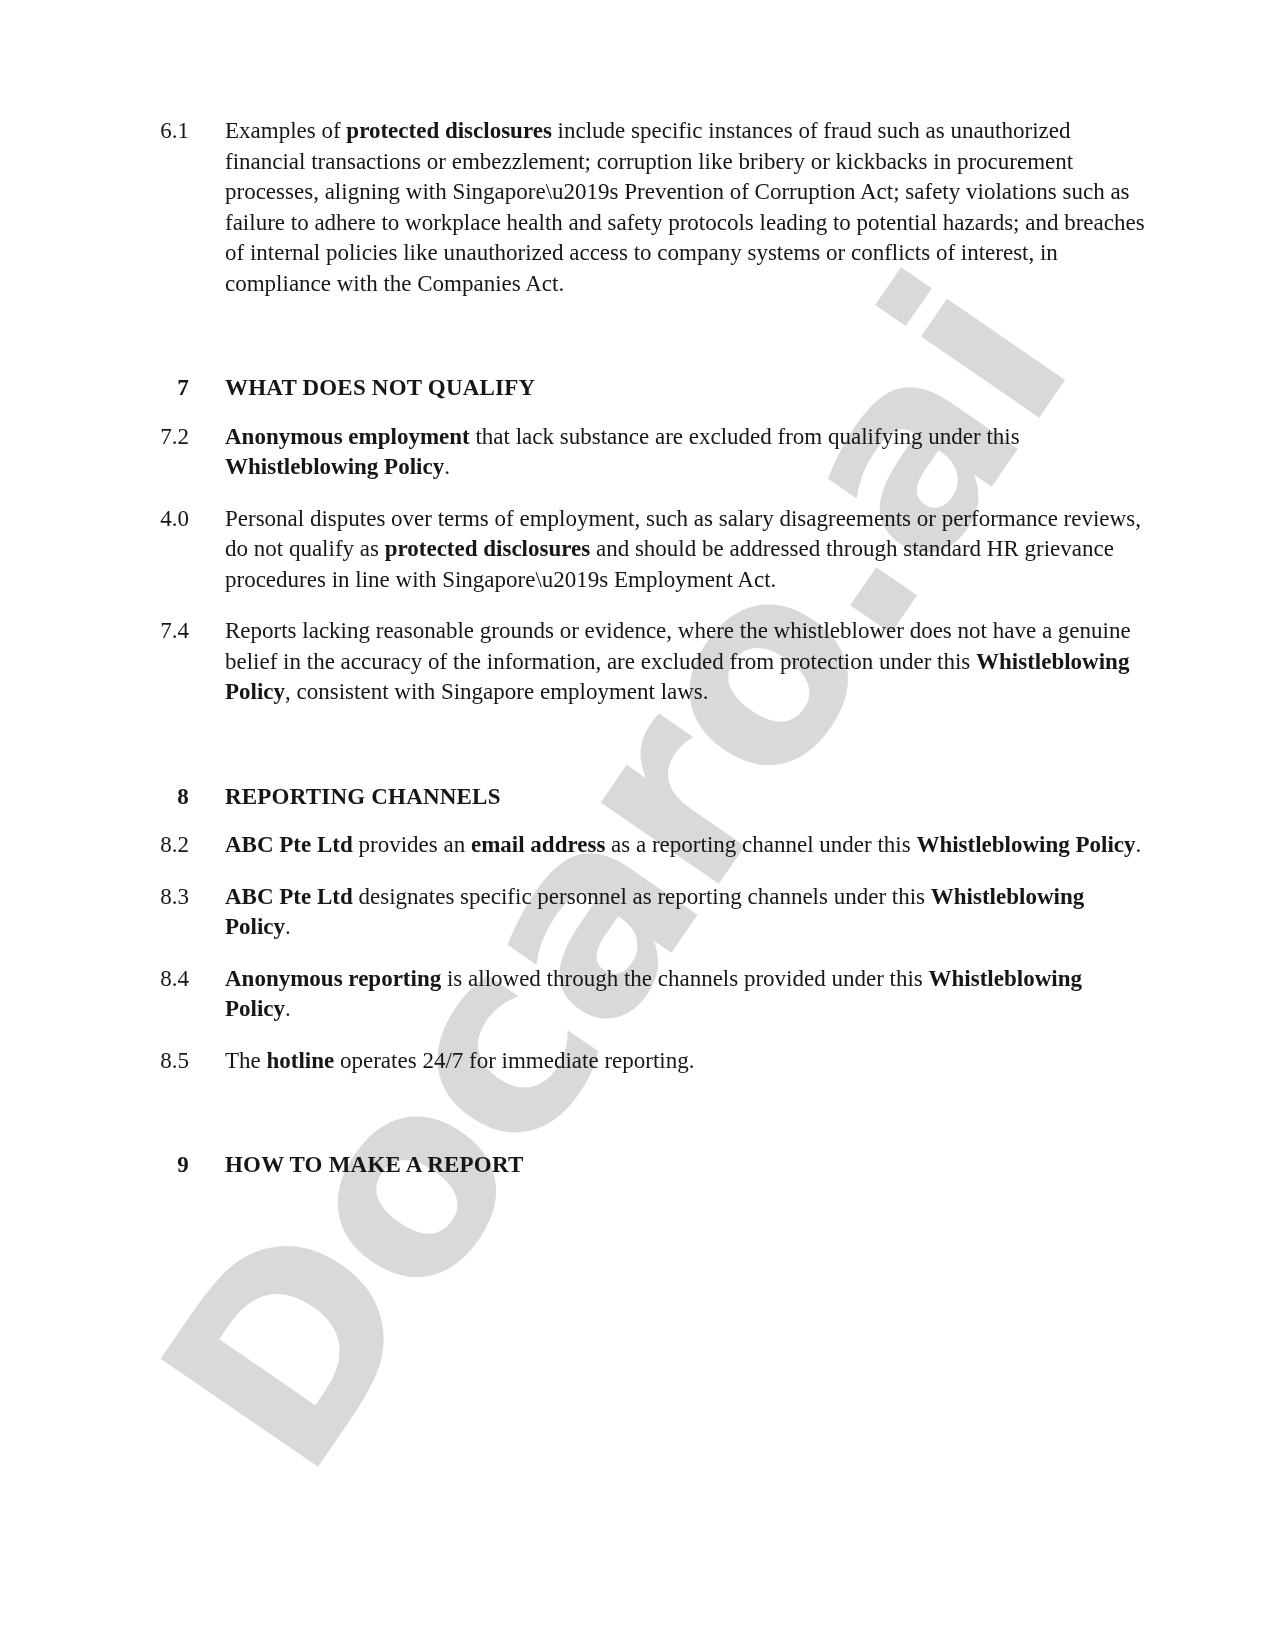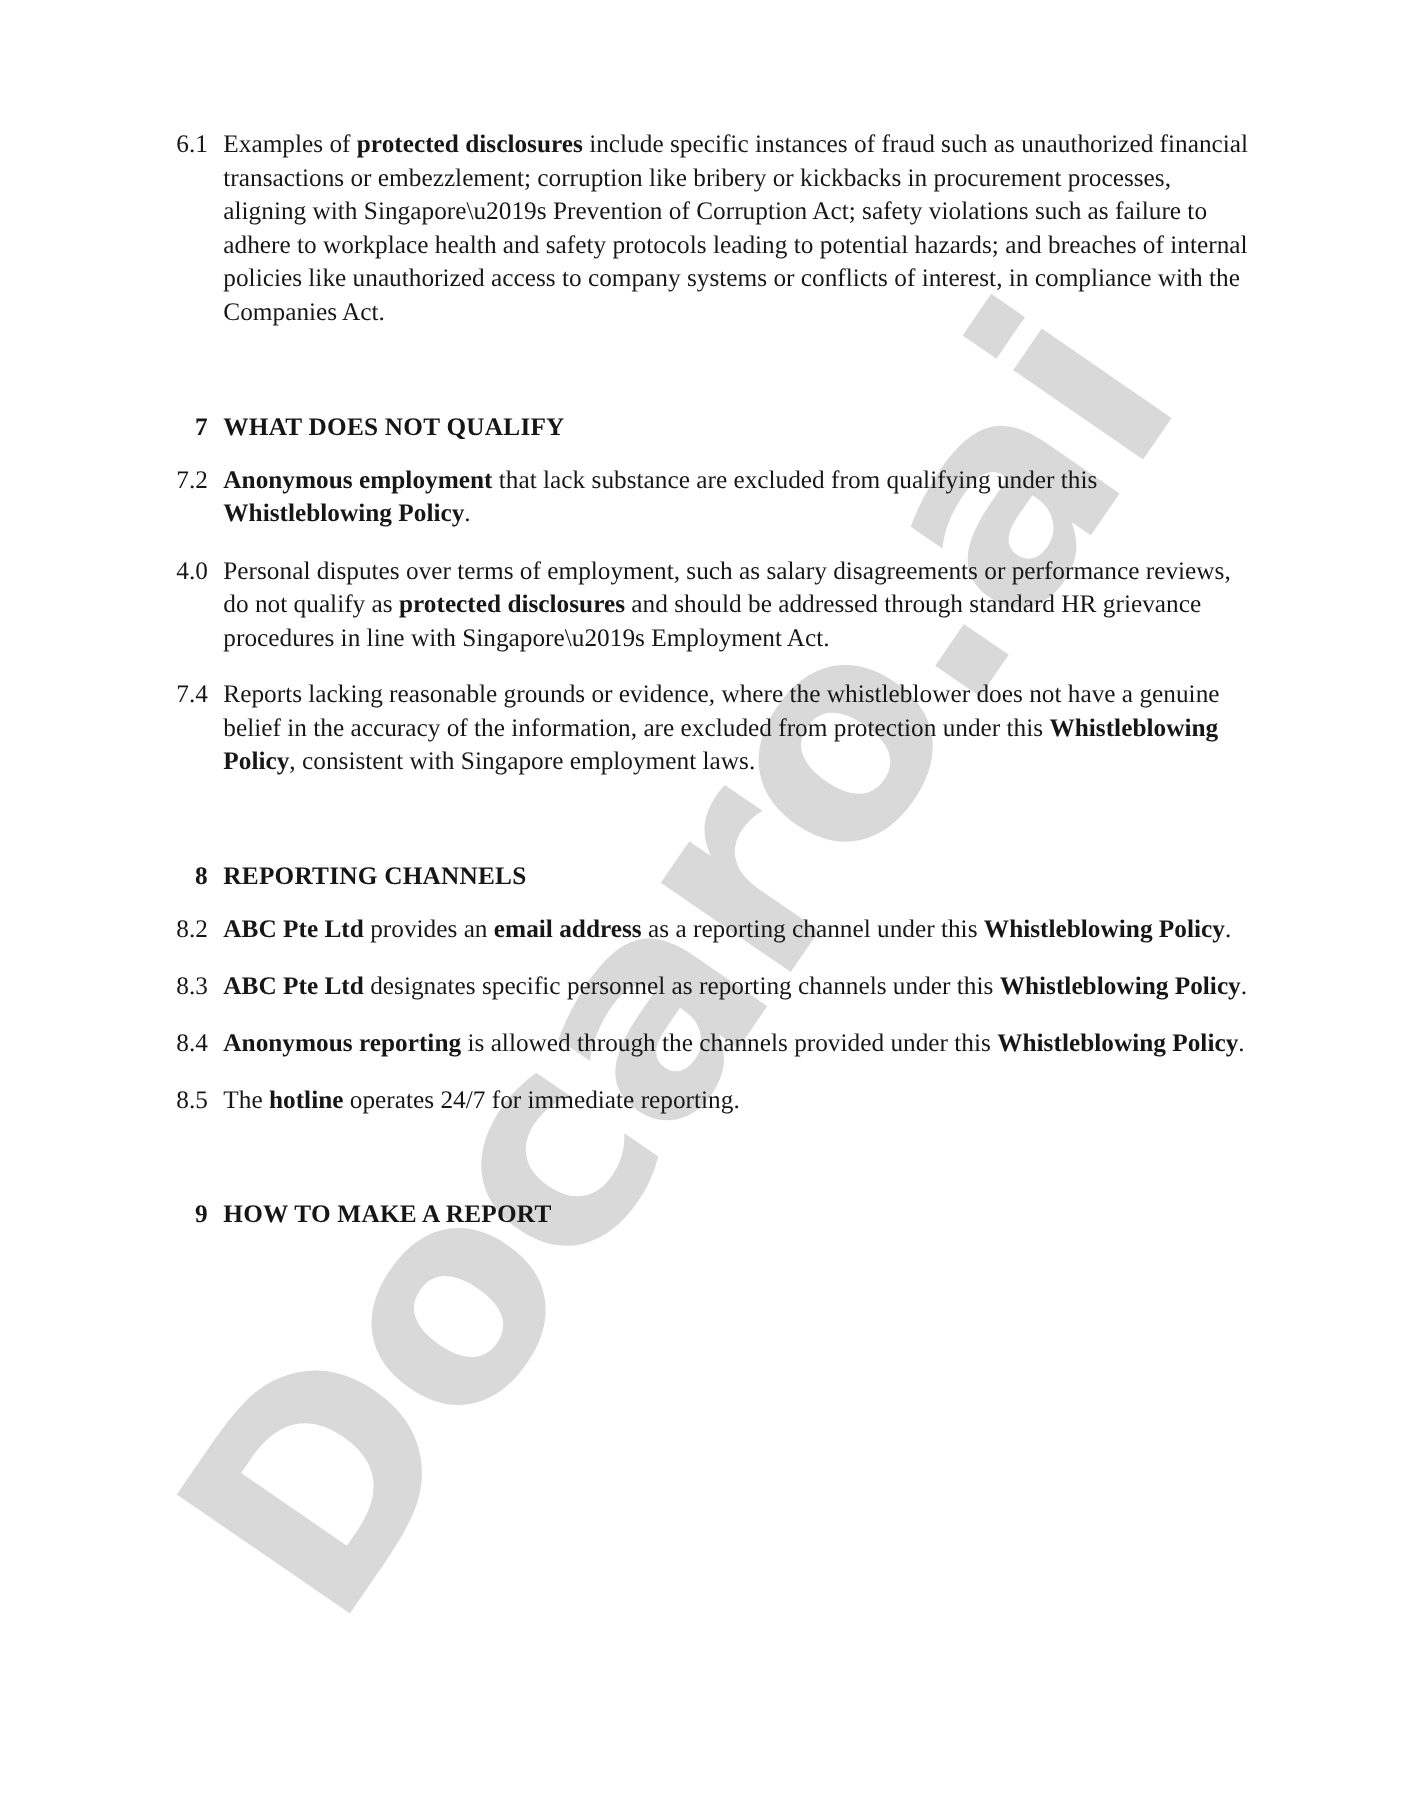--- a/index.html
+++ b/index.html
@@ -40,21 +40,21 @@
     font-size: 23px;
     line-height: 30.5px;
   }
   .block {
     display: flex;
     align-items: baseline;
   }
   .block .num {
     flex: 0 0 34px;
     text-align: right;
-    margin-right: 14px;
+    margin-right: 36px;
   }
   .block .btext {
     flex: 1 1 auto;
     max-width: 940px;
   }
   .item {
     margin: 0 0 21px 0;
   }
   .heading {
     margin: 74px 0 18px 0;

